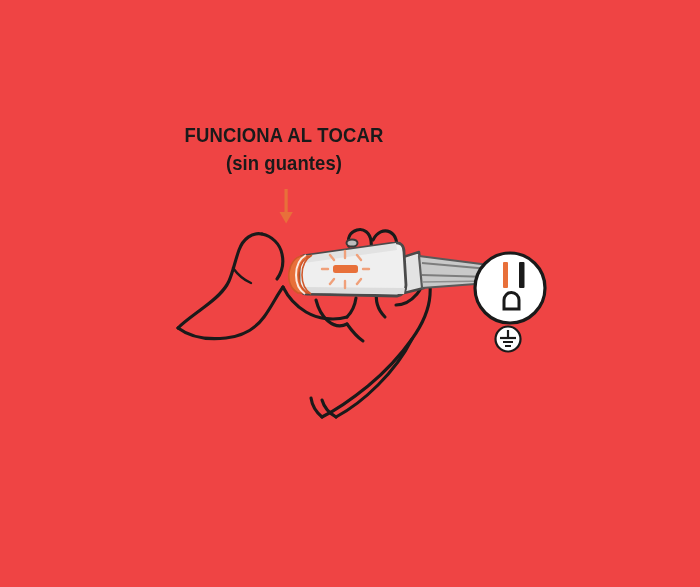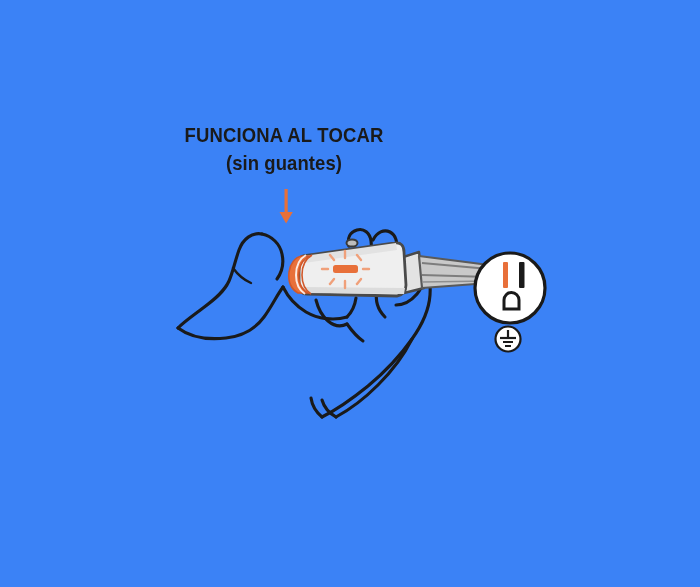--- a/index.html
+++ b/index.html
@@ -7,21 +7,21 @@
     padding: 0;
     background: #ffffff;
   }
   body {
     font-family: "Liberation Sans", sans-serif;
   }
   #stage {
     position: relative;
     width: 700px;
     height: 587px;
-    background: #3b82f6;
+    background: #ef4444;
     overflow: hidden;
   }
   #caption-block {
     position: absolute;
     left: 0;
     top: 124px;
     width: 568px;
     text-align: center;
     line-height: 1;
   }

